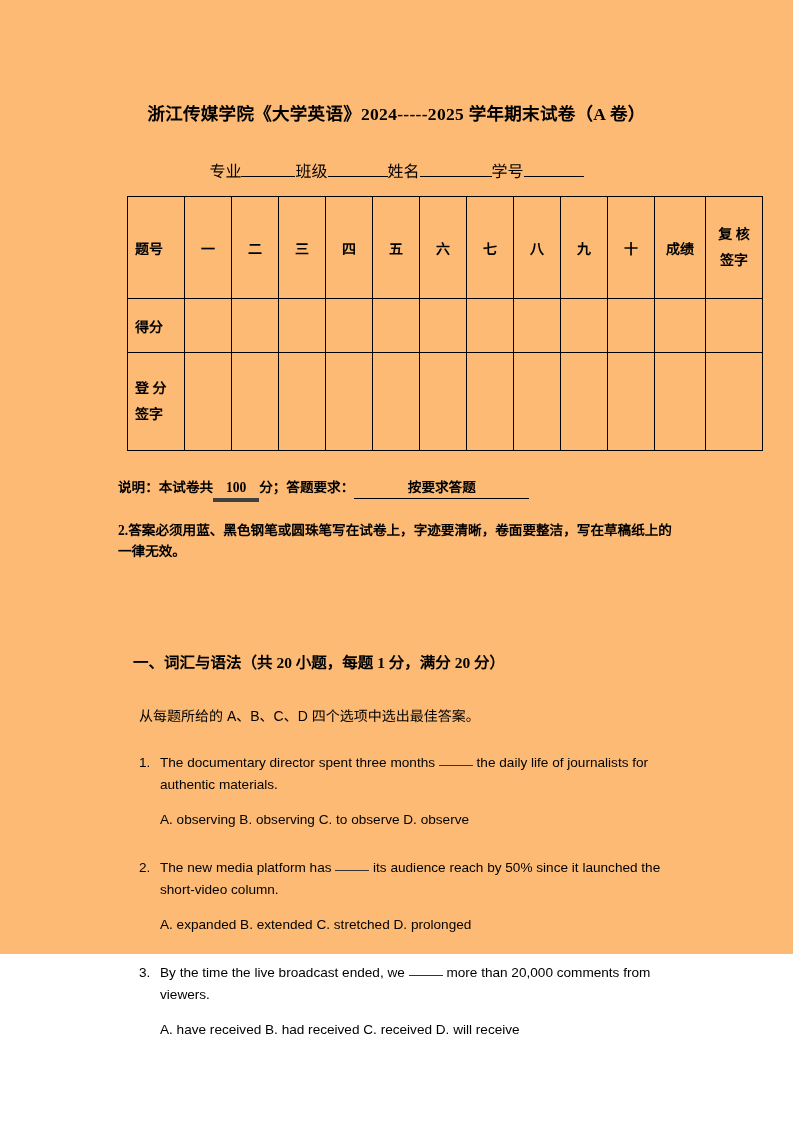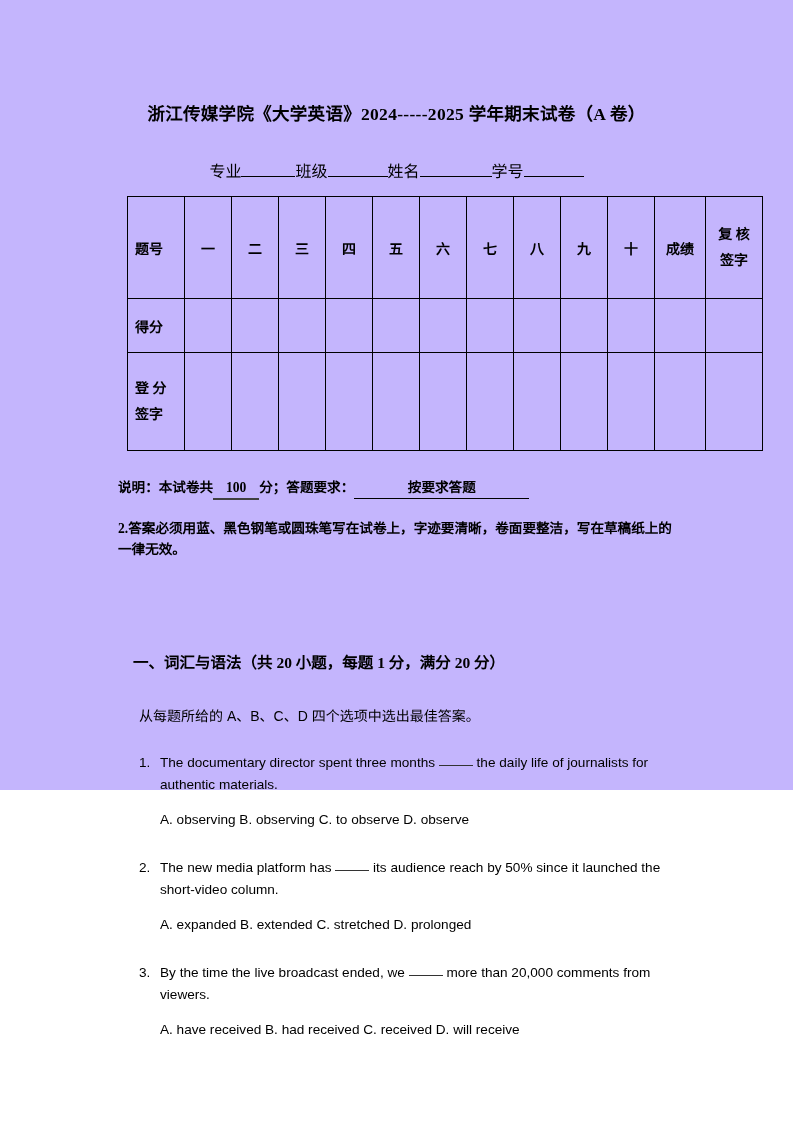--- a/index.html
+++ b/index.html
@@ -15,22 +15,22 @@
     font-family: "Liberation Sans", "DejaVu Sans", sans-serif;
     color: #000000;
     overflow: hidden;
   }
 
   .page {
     position: absolute;
     left: 0;
     top: 0;
     width: 793px;
-    height: 790px;
-    background: #c4b5fd;
+    height: 954px;
+    background: #fdba74;
     text-decoration: underline;
   }
 
   
   .doc-title {
     position: absolute;
     left: 0;
     right: 0;
     top: 100px;
     text-align: center;
@@ -96,21 +96,21 @@
     top: 478px;
     width: 560px;
     font-family: "Liberation Serif", "DejaVu Serif", serif;
     font-weight: bold;
     font-size: 13.6px;
   }
   .notice-line { margin-bottom: 19px; line-height: 1.5; }
   .notice-line:last-child { margin-bottom: 0; }
   .ul-100 {
     display: inline-block;
-    border-bottom: 2px solid #404040;
+    border-bottom: 4px solid #404040;
     width: 46px;
     text-align: center;
     font-family: "Liberation Serif", "DejaVu Serif", serif;
   }
   .ul-req {
     display: inline-block;
     border-bottom: 1.2px solid #000;
     width: 175px;
     text-align: center;
   }

